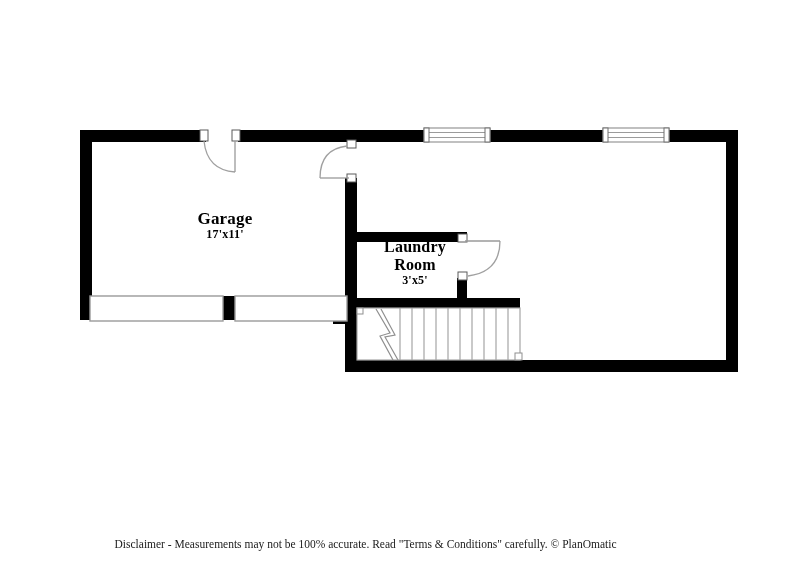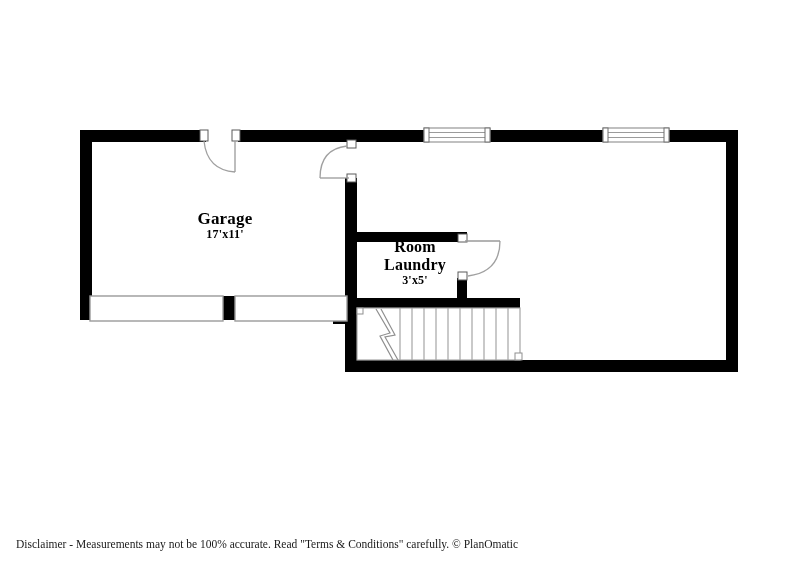--- a/index.html
+++ b/index.html
@@ -59,24 +59,24 @@
     top: 238px;
     width: 150px;
   }
   #label-basement {
     left: 535px;
     top: 236px;
     width: 210px;
   }
   #disclaimer {
     position: absolute;
-    left: 16px;
+    left: 0;
     top: 538px;
     width: 731px;
-    text-align: left;
+    text-align: center;
     font-family: "Liberation Serif", serif;
     font-size: 11.5px;
     color: #1a1a1a;
     white-space: nowrap;
   }
 </style>
 </head>
 <body>
 
 <div id="plan-root">
@@ -195,21 +195,21 @@
     </g>
 
   </svg>
 
   <div class="room-label" id="label-garage">
     <span class="name">Garage</span>
     <span class="dims">17'x11'</span>
   </div>
 
   <div class="room-label two-line-name" id="label-laundry">
+    <span class="name">Laundry</span>
     <span class="name">Room</span>
-    <span class="name">Laundry</span>
     <span class="dims">3'x5'</span>
   </div>
 
 
   <div id="disclaimer">Disclaimer - Measurements may not be 100% accurate. Read "Terms &amp; Conditions" carefully. © PlanOmatic</div>
 
 </div>
 
 </body></html>

